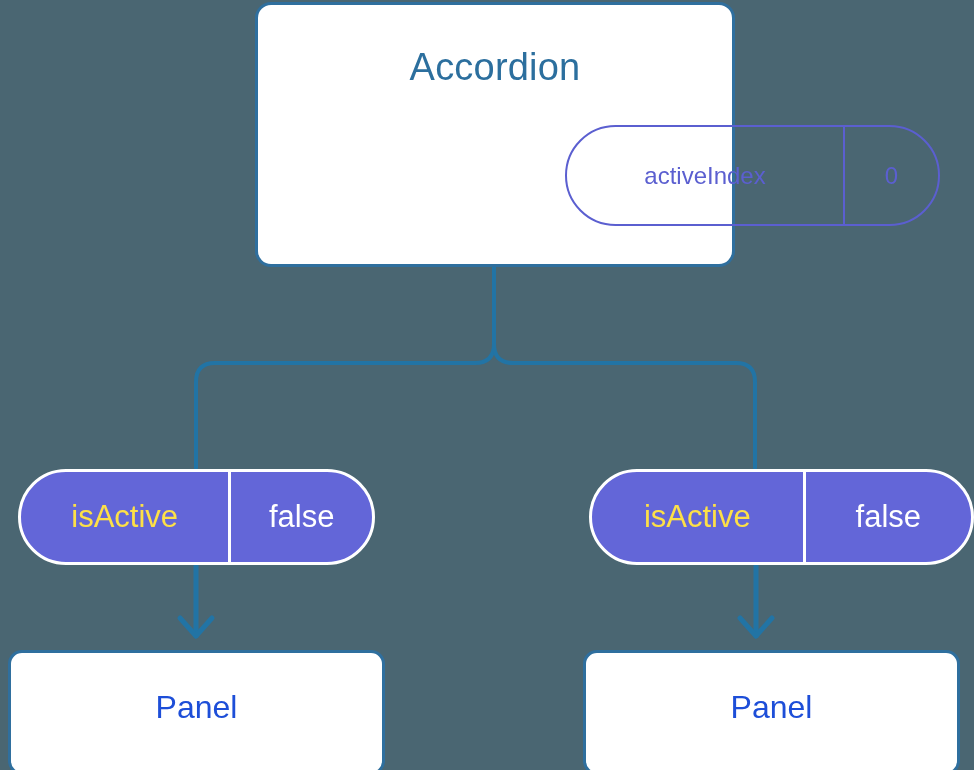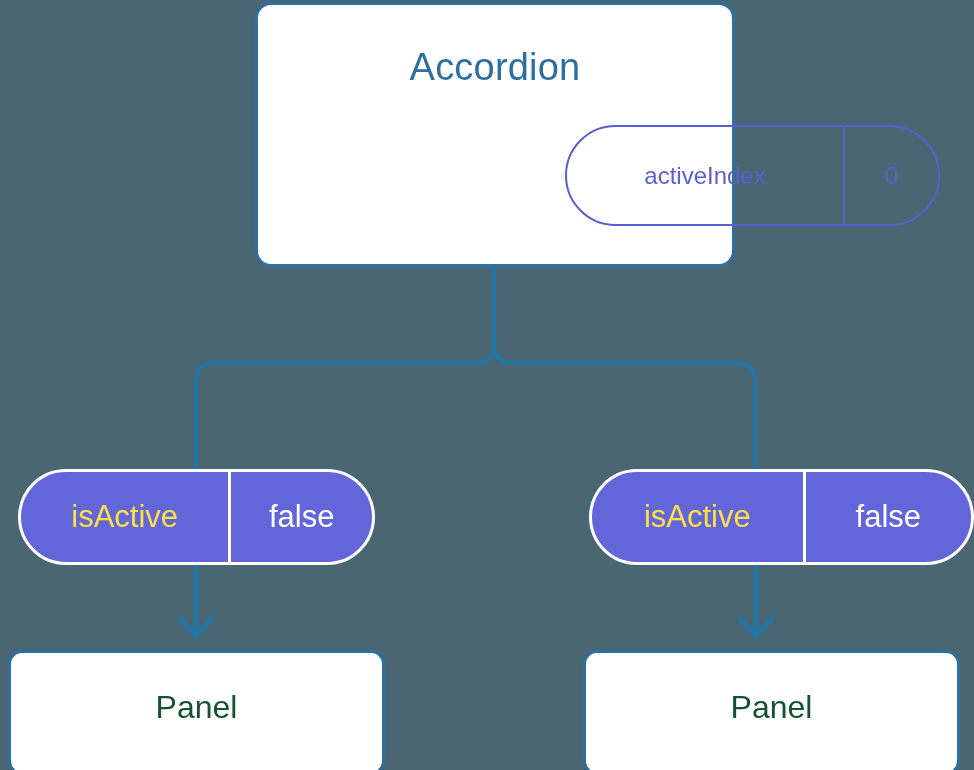--- a/index.html
+++ b/index.html
@@ -145,21 +145,21 @@
   }
   #panel-left  { left: 8px;   top: 650px; width: 377px; }
   #panel-right { left: 583px; top: 650px; width: 377px; }
   .panel-label {
     position: absolute;
     left: 0;
     top: 38px;
     width: 100%;
     text-align: center;
     font-size: 32px;
-    color: #14532d;
+    color: #1d4ed8;
     line-height: 1;
     white-space: nowrap;
   }
 </style>
 </head>
 <body>
 
 <div id="stage">
 
   <svg id="connectors" viewBox="0 0 974 770" width="974" height="770" xmlns="http://www.w3.org/2000/svg">

